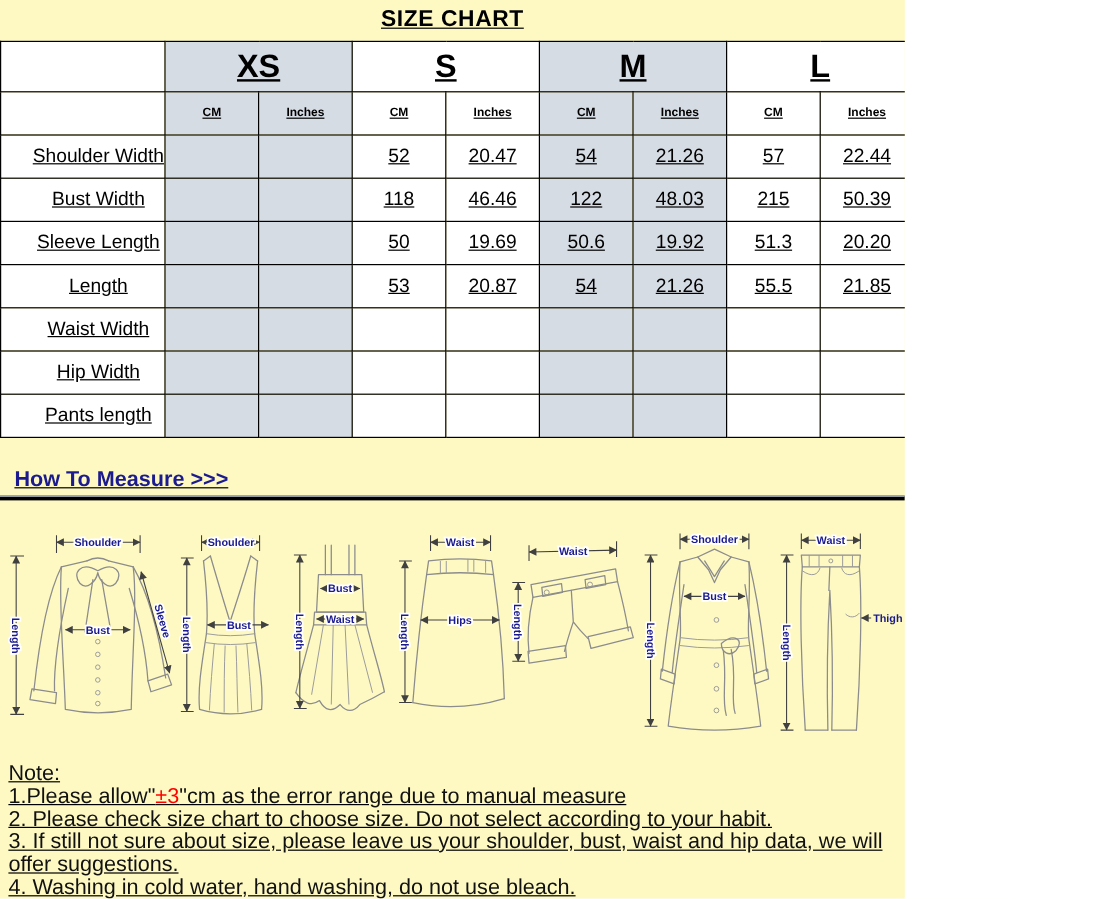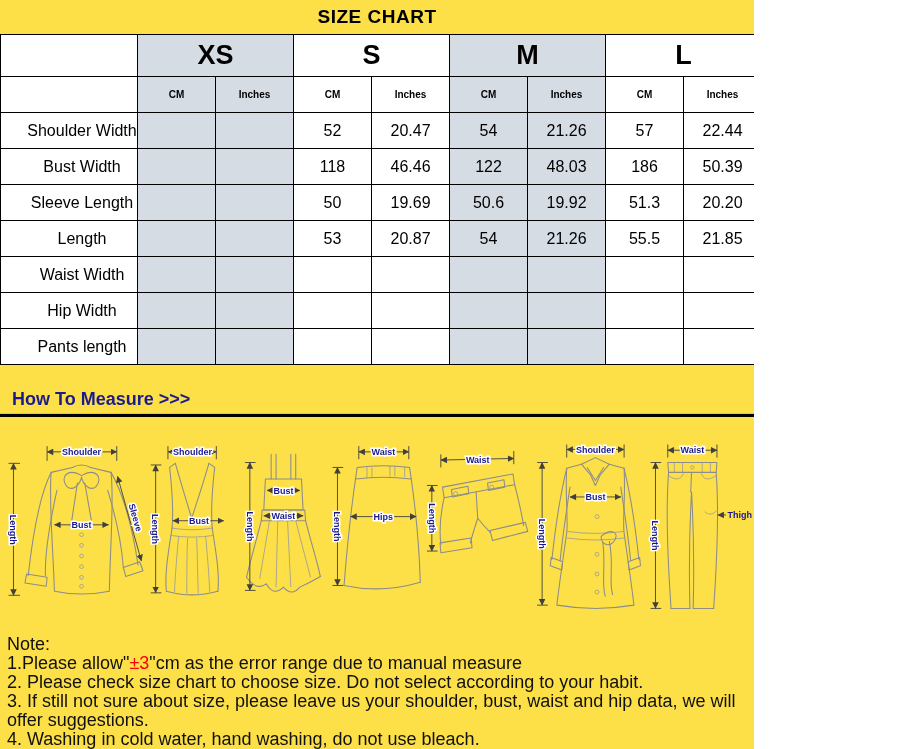--- a/index.html
+++ b/index.html
@@ -1,18 +1,18 @@
 <!DOCTYPE html>
 <html><head>
 <meta charset="utf-8">
 <style>
   * { margin:0; padding:0; box-sizing:border-box; }
   html,body { background:#fff; }
   body { font-family:"Liberation Sans", sans-serif; }
-  .page { width:754px; height:749px; background:#fde047; position:relative; overflow:hidden; }
+  .page { width:754px; height:749px; background:#fef9c3; position:relative; overflow:hidden;text-decoration:underline; }
 
   .title { height:34px; text-align:center; font-size:19px; font-weight:bold; color:#000;
            padding-top:6px; letter-spacing:0.5px; }
 
   table.size-chart { width:915px; border-collapse:collapse; table-layout:fixed; }
   .size-chart td { border:1px solid #000; text-align:center; vertical-align:middle;
                    color:#000; overflow:hidden; background:#fff; }
   .size-chart td.shaded { background:#d6dce4; }
   tr.size-row td { height:42px;text-align:center; }
   .size-name { font-size:27px; font-weight:bold; color:#ff0000; line-height:1; }
@@ -96,21 +96,21 @@
       <td class="shaded"></td>
     </tr>
     <tr class="data-row">
       <td class="row-label">Bust Width</td>
       <td class="shaded"></td>
       <td class="shaded"></td>
       <td>118</td>
       <td>46.46</td>
       <td class="shaded">122</td>
       <td class="shaded">48.03</td>
-      <td>186</td>
+      <td>215</td>
       <td>50.39</td>
       <td class="shaded"></td>
       <td class="shaded"></td>
     </tr>
     <tr class="data-row">
       <td class="row-label">Sleeve Length</td>
       <td class="shaded"></td>
       <td class="shaded"></td>
       <td>50</td>
       <td>19.69</td>

